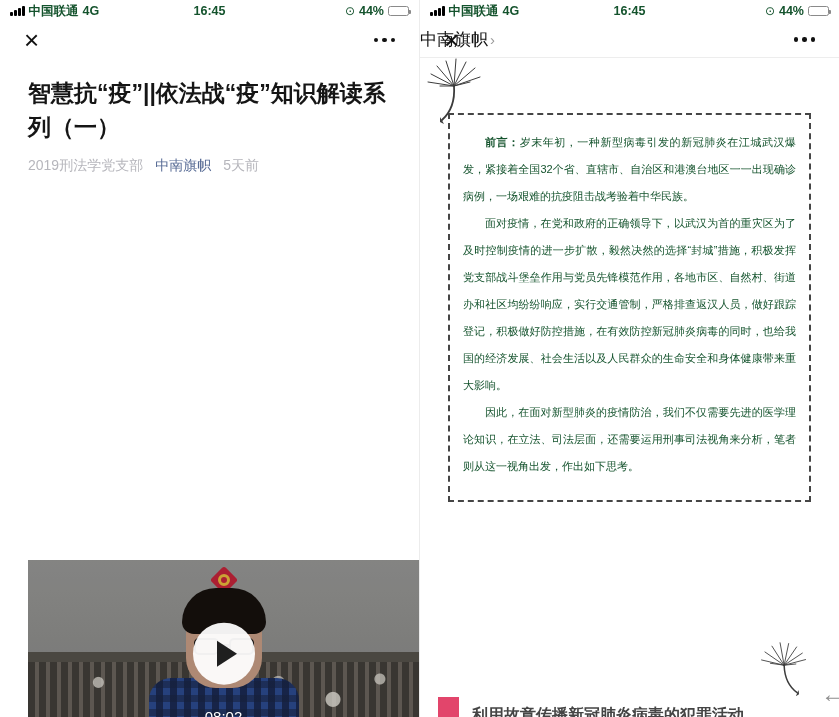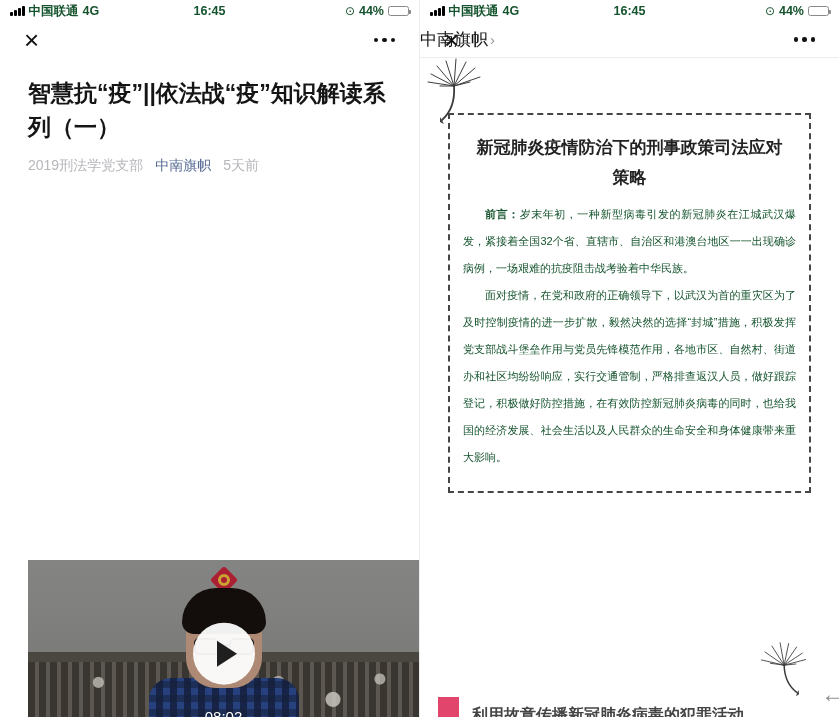--- a/index.html
+++ b/index.html
@@ -191,26 +191,28 @@
 
     <svg class="dandelion tl" width="62" height="76" viewBox="0 0 62 76">
       <g fill="none" stroke="#3c3c3c" stroke-width="1" stroke-linecap="round">
         <path d="M30 30 C 31 44, 27 56, 18 64" stroke-width="1.8"></path>
         <path d="M30 30 L 4 26 M30 30 L 7 18 M30 30 L 13 10 M30 30 L 22 5 M30 30 L 32 3 M30 30 L 42 6 M30 30 L 51 12 M30 30 L 56 21 M30 30 L 46 26 M30 30 L 16 30"></path>
         <path d="M16 61 L 20 68 L 16 66 Z" fill="#3c3c3c" stroke="none"></path>
       </g>
     </svg>
 
     <div class="card">
-      <div class="card-title">新冠肺炎疫情防治下的刑事政策司法应对策略</div>
       <p>
         <span class="lead">前言：</span><span>岁末年初，一种新型病毒引发的新冠肺炎在江城武汉爆发，紧接着全国32个省、直辖市、自治区和港澳台地区一一出现确诊病例，一场艰难的抗疫阻击战考验着中华民族。</span>
       </p>
       <p>
         <span>面对疫情，在党和政府的正确领导下，以武汉为首的重灾区为了及时控制疫情的进一步扩散，毅然决然的选择“封城”措施，积极发挥党支部战斗堡垒作用与党员先锋模范作用，各地市区、自然村、街道办和社区均纷纷响应，实行交通管制，严格排查返汉人员，做好跟踪登记，积极做好防控措施，在有效防控新冠肺炎病毒的同时，也给我国的经济发展、社会生活以及人民群众的生命安全和身体健康带来重大影响。</span>
+      </p>
+      <p>
+        <span>因此，在面对新型肺炎的疫情防治，我们不仅需要先进的医学理论知识，在立法、司法层面，还需要运用刑事司法视角来分析，笔者则从这一视角出发，作出如下思考。</span>
       </p>
     </div>
 
     <svg class="dandelion br" width="58" height="64" viewBox="0 0 62 76">
       <g fill="none" stroke="#3c3c3c" stroke-width="1" stroke-linecap="round">
         <path d="M30 30 C 31 44, 27 56, 18 64" stroke-width="1.8"></path>
         <path d="M30 30 L 4 26 M30 30 L 7 18 M30 30 L 13 10 M30 30 L 22 5 M30 30 L 32 3 M30 30 L 42 6 M30 30 L 51 12 M30 30 L 56 21 M30 30 L 46 26 M30 30 L 16 30"></path>
         <path d="M16 61 L 20 68 L 16 66 Z" fill="#3c3c3c" stroke="none"></path>
       </g>
     </svg>

